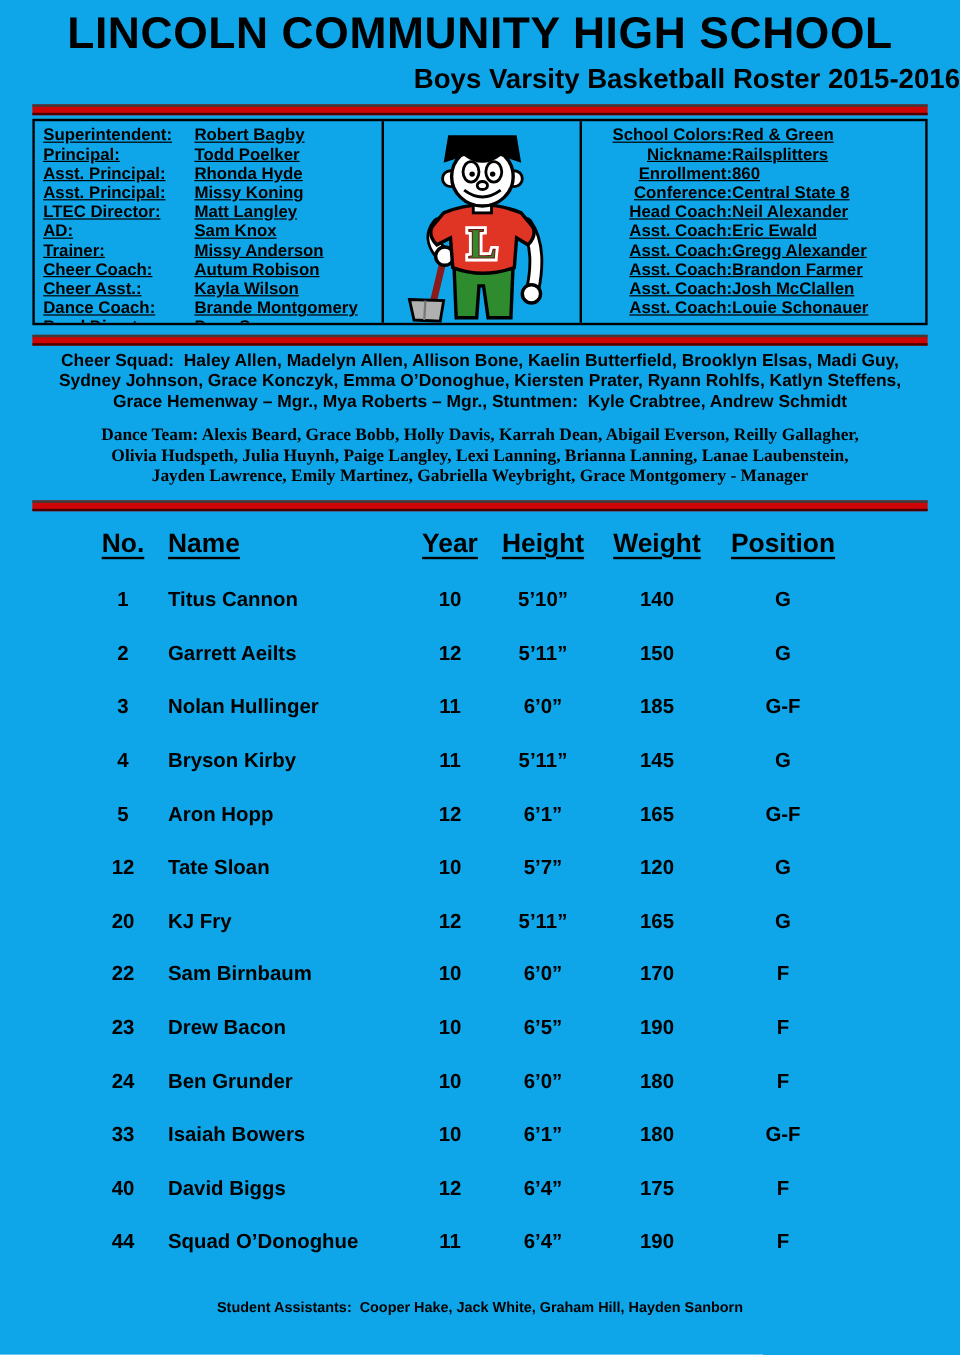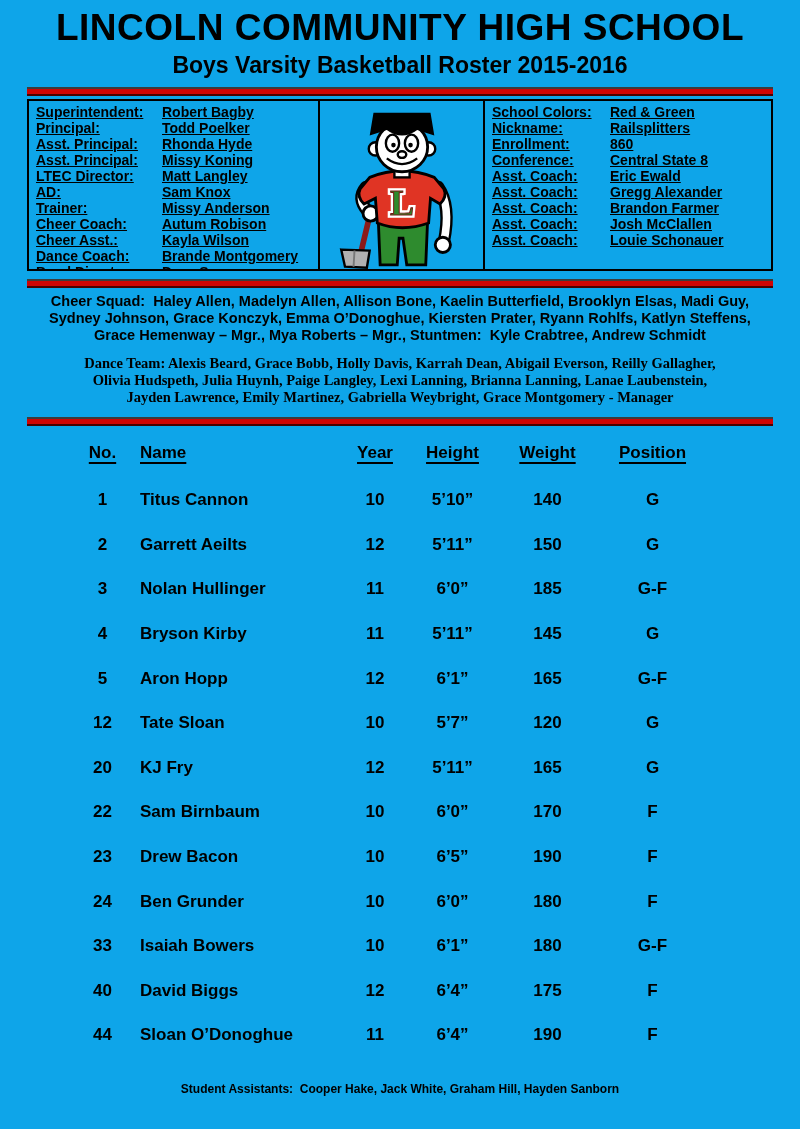--- a/index.html
+++ b/index.html
@@ -13,51 +13,51 @@
   .page{
     width:800px;height:1129px;background:#0ea5e9;color:var(--ink);
     font-family:"Liberation Sans","DejaVu Sans",sans-serif;font-weight:bold;
     overflow:hidden;position:relative;
   }
   .title{
     text-align:center;font-size:37px;line-height:1.15;padding-top:7px;
     letter-spacing:0.5px;
   }
   .subtitle{
-    text-align:center;font-size:23px;line-height:1.15;margin-top:2px;
+    text-align:right;font-size:23px;line-height:1.15;margin-top:2px;
   }
   .bar{
     margin:0 27px;height:9px;background:var(--bar-red);
     border-top:2px solid var(--bar-edge-top);
     border-bottom:2px solid var(--bar-edge-bottom);
   }
   .bar-1{margin-top:9px;}
   .bar-2{margin-top:8px;}
   .bar-3{margin-top:11px;}
   .info-box{
     margin:3px 27px 0;border:2px solid #000;height:172px;
     display:grid;grid-template-columns:291px 165px 1fr;text-decoration:underline;
   }
   .info-cell{padding:3px 7px;overflow:hidden;}
   .info-cell-left,.info-cell-center{border-right:2px solid #000;}
   .info-cell-center{display:flex;align-items:center;justify-content:center;padding:2px;}
   .info-row{display:flex;font-size:14px;line-height:16px;white-space:nowrap;}
   .info-label{flex:0 0 126px;}
-  .info-cell-right .info-label{flex:0 0 118px;}
+  .info-cell-right .info-label{flex:0 0 118px;text-align:right;}
   .para{
     text-align:center;font-size:14.5px;line-height:17px;margin-top:5px;
     white-space:pre-wrap;
   }
   .para-dance{margin-top:11px;font-family:Liberation Serif, serif;}
   .roster{margin:14px 27px 0;padding-left:38px;}
   .roster-grid-row{
     display:grid;grid-template-columns:75px 205px 60px 95px 95px 115px;
     align-items:center;
   }
-  .roster-header{height:26px;margin-bottom:12px;font-size:17px;}
+  .roster-header{height:26px;margin-bottom:12px;font-size:22px;}
   .roster-header .cell{
     text-decoration:underline;text-decoration-thickness:2px;text-underline-offset:4px;
   }
   .cell{text-align:center;}
   .cell-name{text-align:left;}
   .roster-row{height:44.6px;font-size:17px;}
   .footer{
     text-align:center;font-size:12px;margin-top:24px;white-space:pre-wrap;
   }
   .mascot-svg{width:152px;height:172px;display:block;}
@@ -170,20 +170,24 @@
           <span class="info-label">Nickname:</span>
           <span class="info-value">Railsplitters</span>
         </div>
         <div class="info-row">
           <span class="info-label">Enrollment:</span>
           <span class="info-value">860</span>
         </div>
         <div class="info-row">
           <span class="info-label">Conference:</span>
           <span class="info-value">Central State 8</span>
+        </div>
+        <div class="info-row">
+          <span class="info-label">Head Coach:</span>
+          <span class="info-value">Neil Alexander</span>
         </div>
         <div class="info-row">
           <span class="info-label">Asst. Coach:</span>
           <span class="info-value">Eric Ewald</span>
         </div>
         <div class="info-row">
           <span class="info-label">Asst. Coach:</span>
           <span class="info-value">Gregg Alexander</span>
         </div>
         <div class="info-row">
@@ -309,21 +313,21 @@
         <div class="roster-grid-row roster-row">
           <span class="cell cell-no">40</span>
           <span class="cell cell-name">David Biggs</span>
           <span class="cell cell-year">12</span>
           <span class="cell cell-height">6’4”</span>
           <span class="cell cell-weight">175</span>
           <span class="cell cell-position">F</span>
         </div>
         <div class="roster-grid-row roster-row">
           <span class="cell cell-no">44</span>
-          <span class="cell cell-name">Sloan O’Donoghue</span>
+          <span class="cell cell-name">Squad O’Donoghue</span>
           <span class="cell cell-year">11</span>
           <span class="cell cell-height">6’4”</span>
           <span class="cell cell-weight">190</span>
           <span class="cell cell-position">F</span>
         </div>
       </div>
   </div>
 
   <div class="footer">Student Assistants:  Cooper Hake, Jack White, Graham Hill, Hayden Sanborn</div>
 

